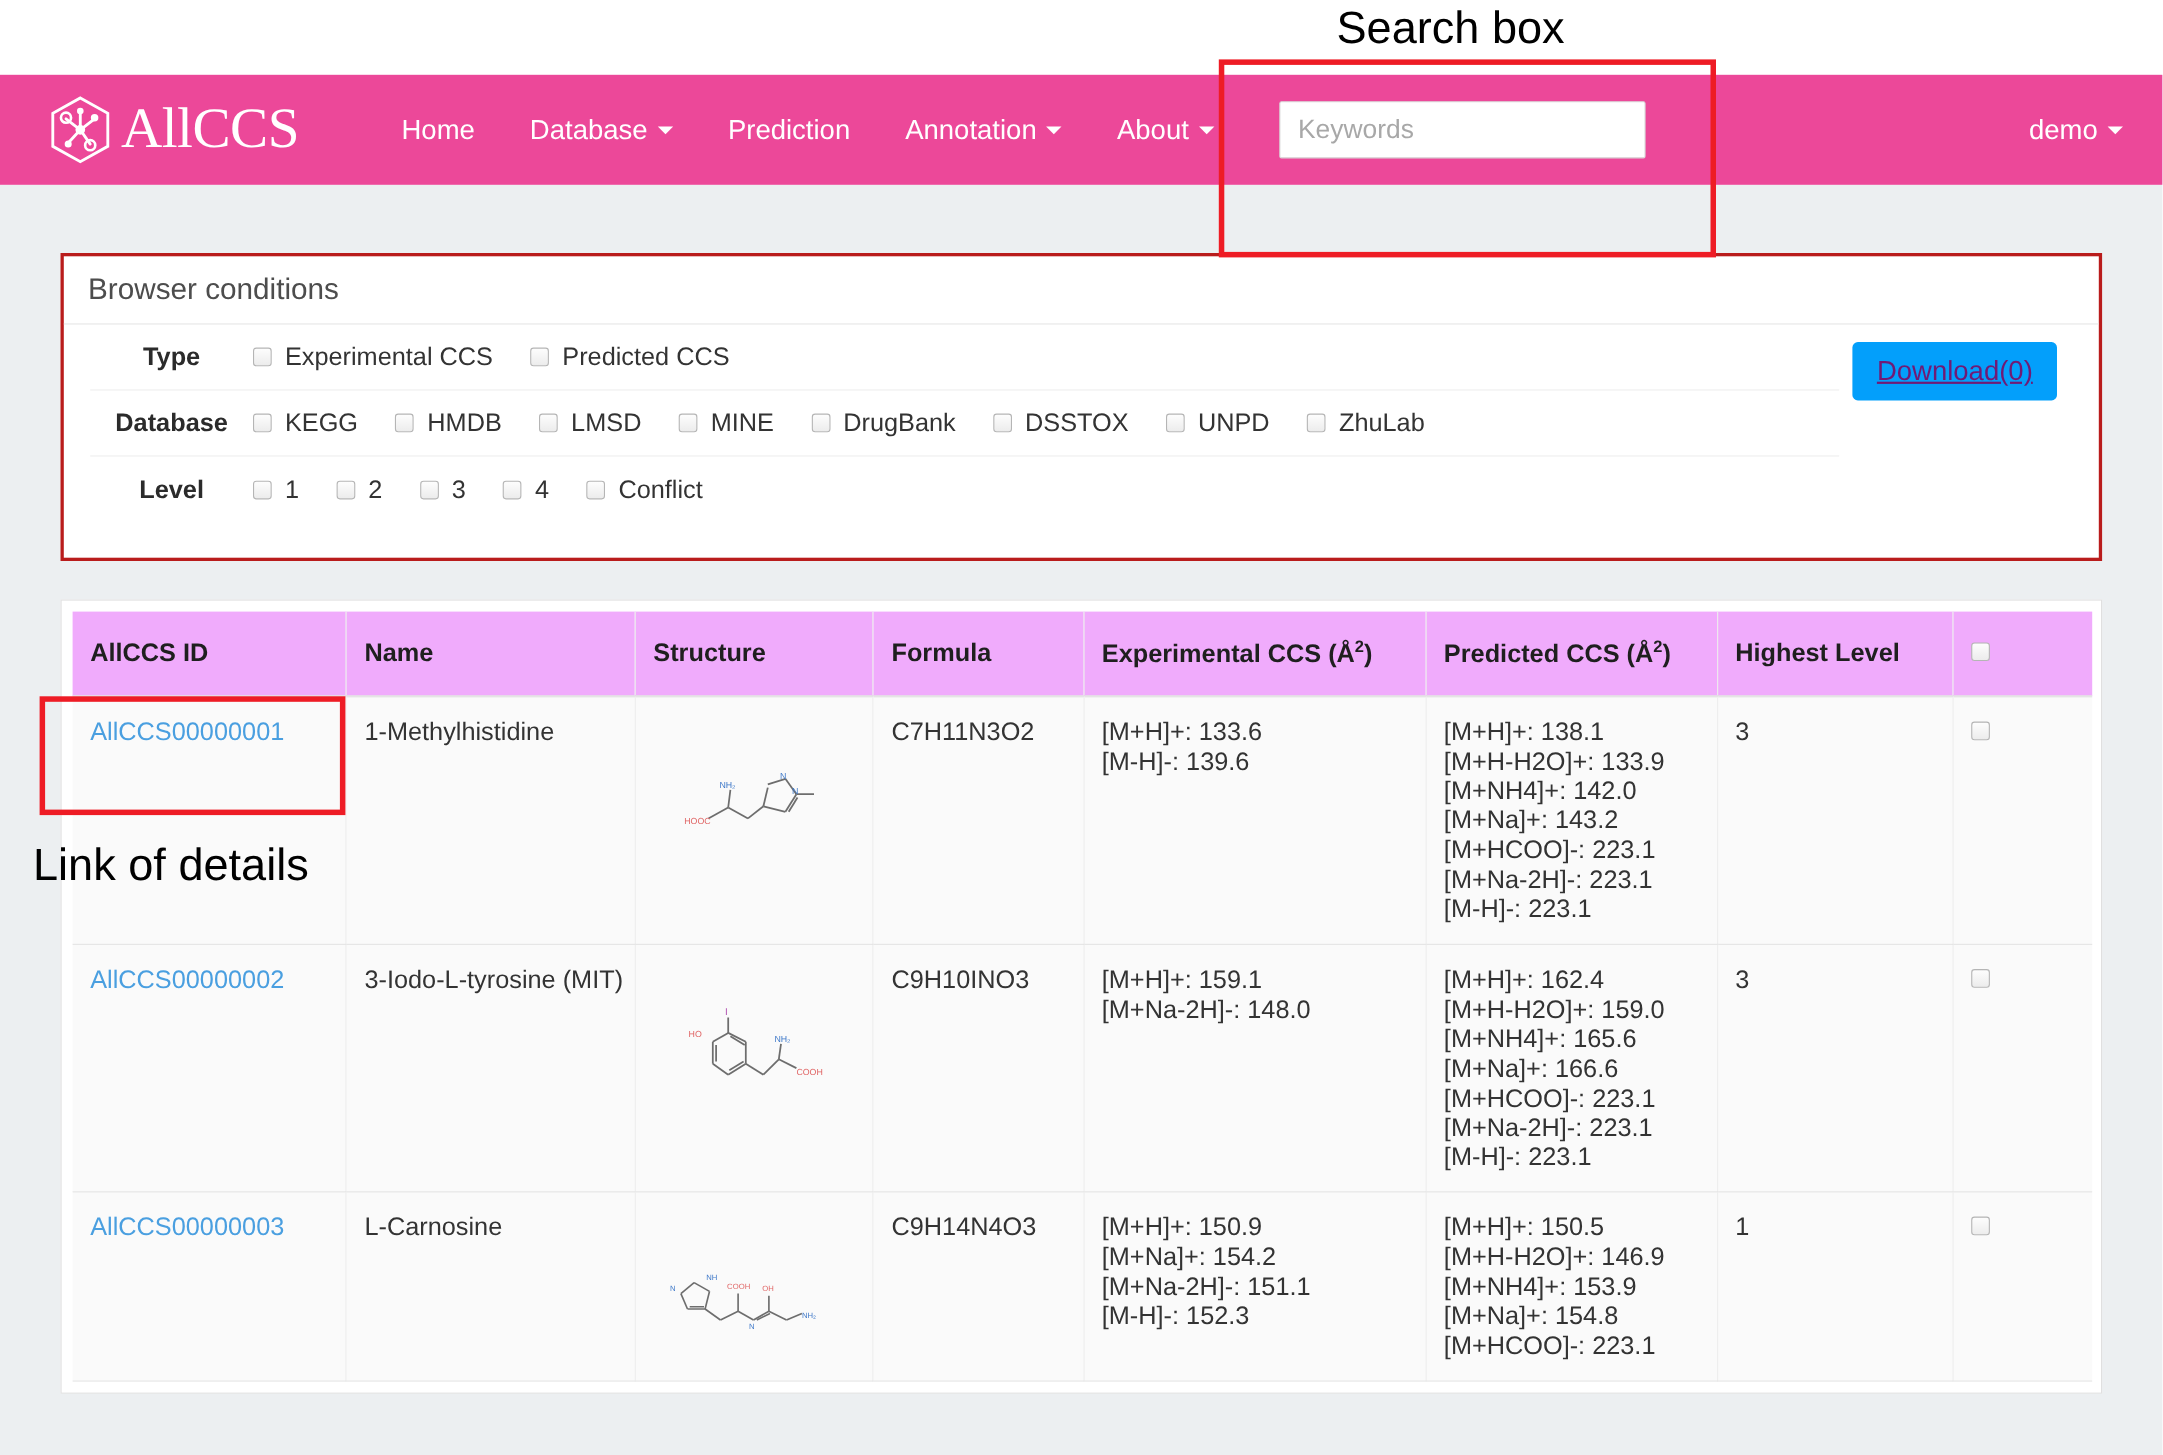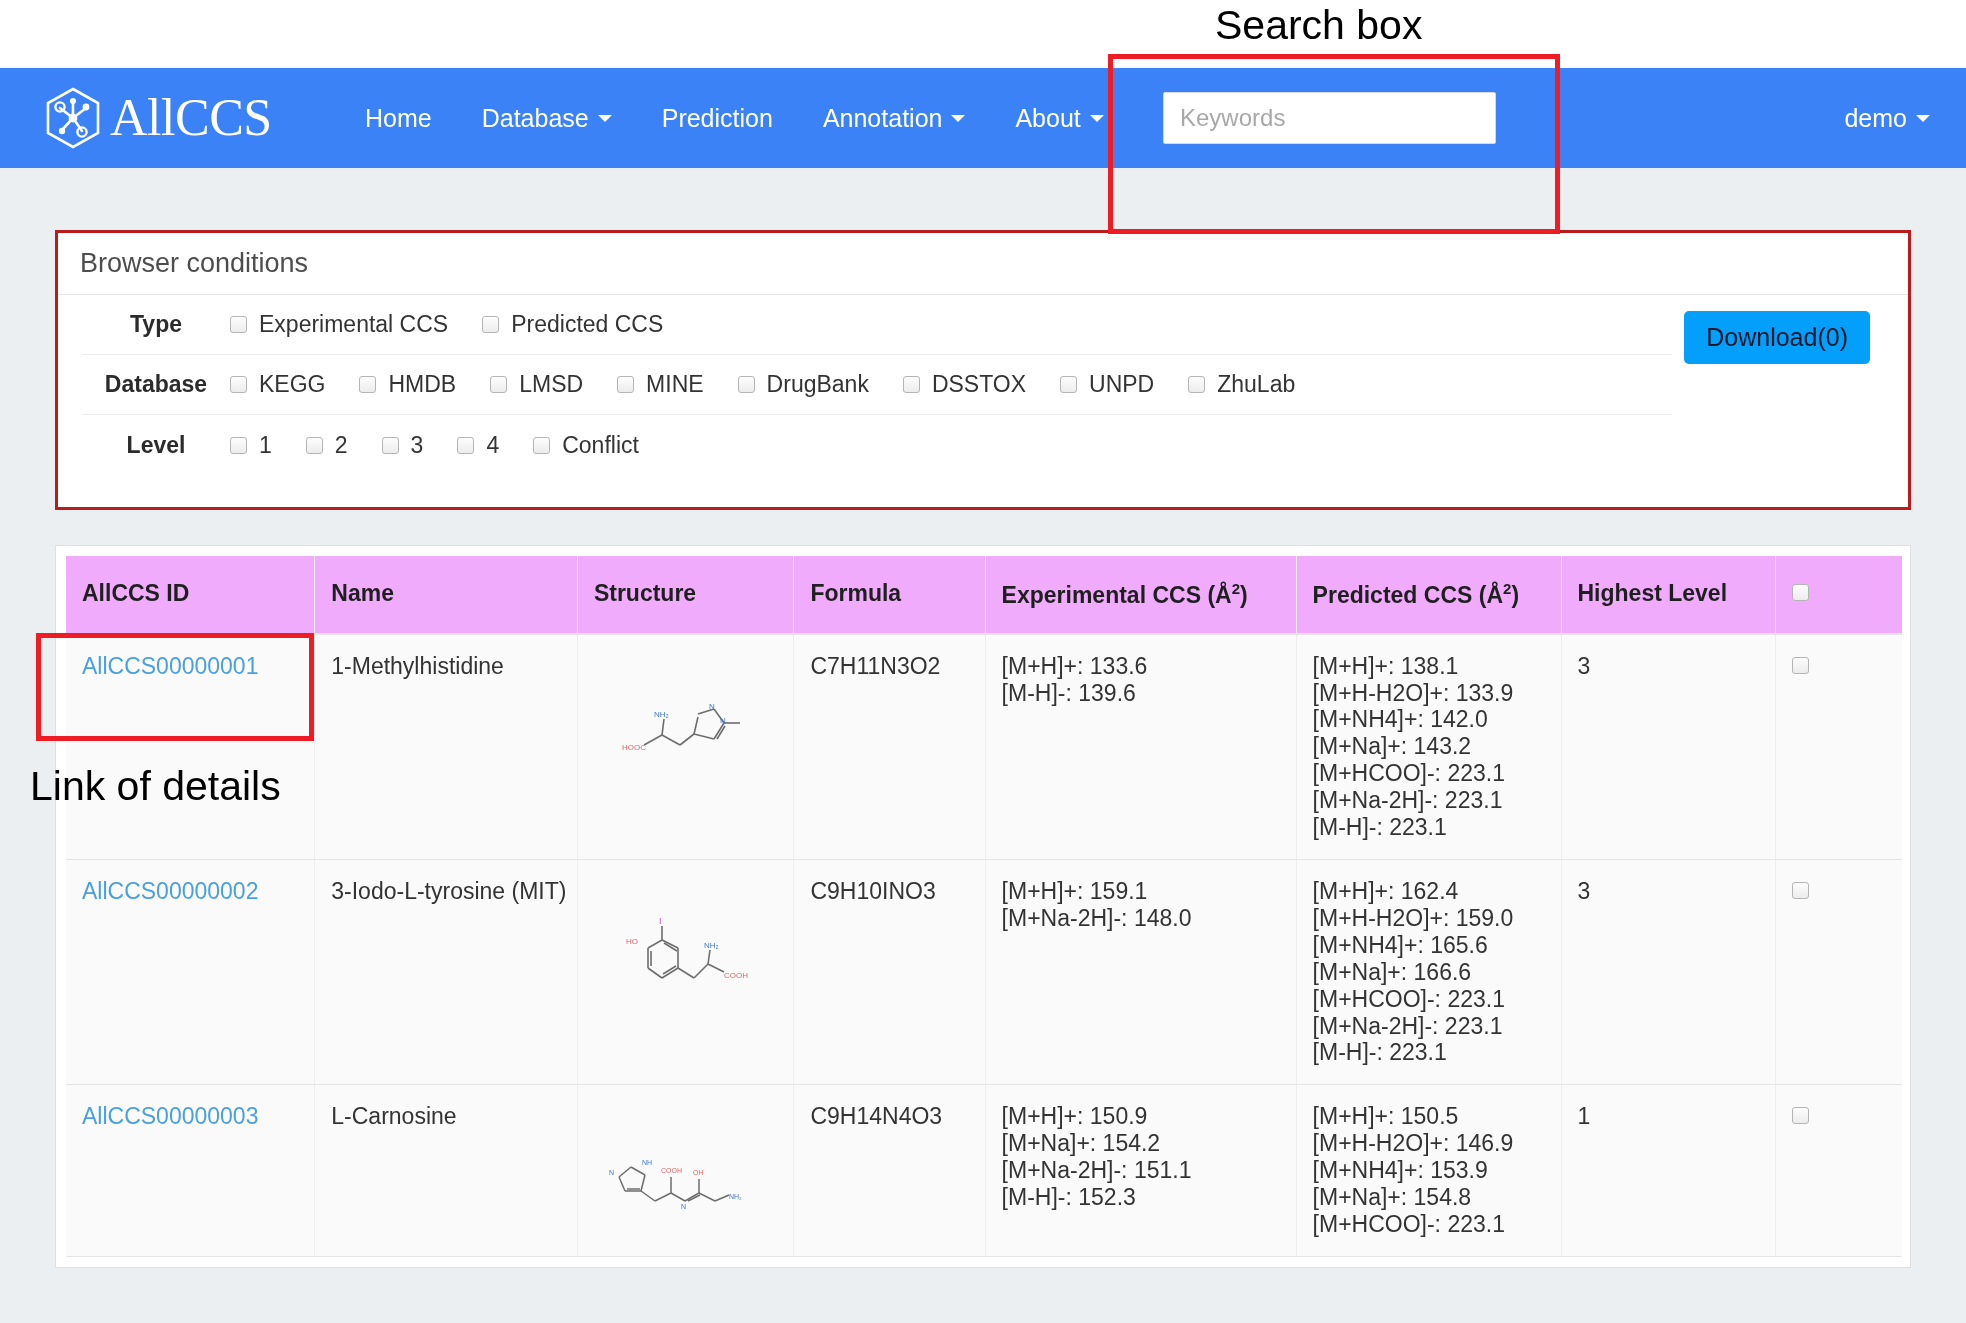--- a/index.html
+++ b/index.html
@@ -28,21 +28,21 @@
     font-size: 41px;
     color: #000000;
     white-space: nowrap;
     letter-spacing: 0px;
   }
 
   
   .navbar {
     position: absolute; left: 0; top: 68px;
     width: 1966px; height: 100px;
-    background: #3b82f6;
+    background: #ec4899;
     padding-left: 32px;
   }
   .brand {
     position: absolute; left: 44px; top: 14px;
     display: flex; align-items: center;
     height: 72px;
   }
   .brand-logo { width: 58px; height: 64px; }
   .brand-text {
     color: #ffffff;
@@ -169,27 +169,28 @@
     background: linear-gradient(#fdfdfd, #ececec);
     border-radius: 3px;
     margin-right: 12px;
     display: inline-block;
     flex: 0 0 auto;
   }
   .download-btn {
     position: absolute;
     right: 38px; top: 78px;
     background: #039ffb;
-    color: #0f172a;
+    color: #701a75;
     border: none;
     border-radius: 5px;
     font-size: 25px;
     padding: 12px 22px;
     cursor: pointer;
     font-family: "Liberation Sans", sans-serif;
+    text-decoration: underline;
   }
 
   
   .table-panel {
     position: absolute;
     left: 55px; top: 545px;
     width: 1856px;
     background: #ffffff;
     border: 1px solid #e0e0e0;
     overflow: hidden;

